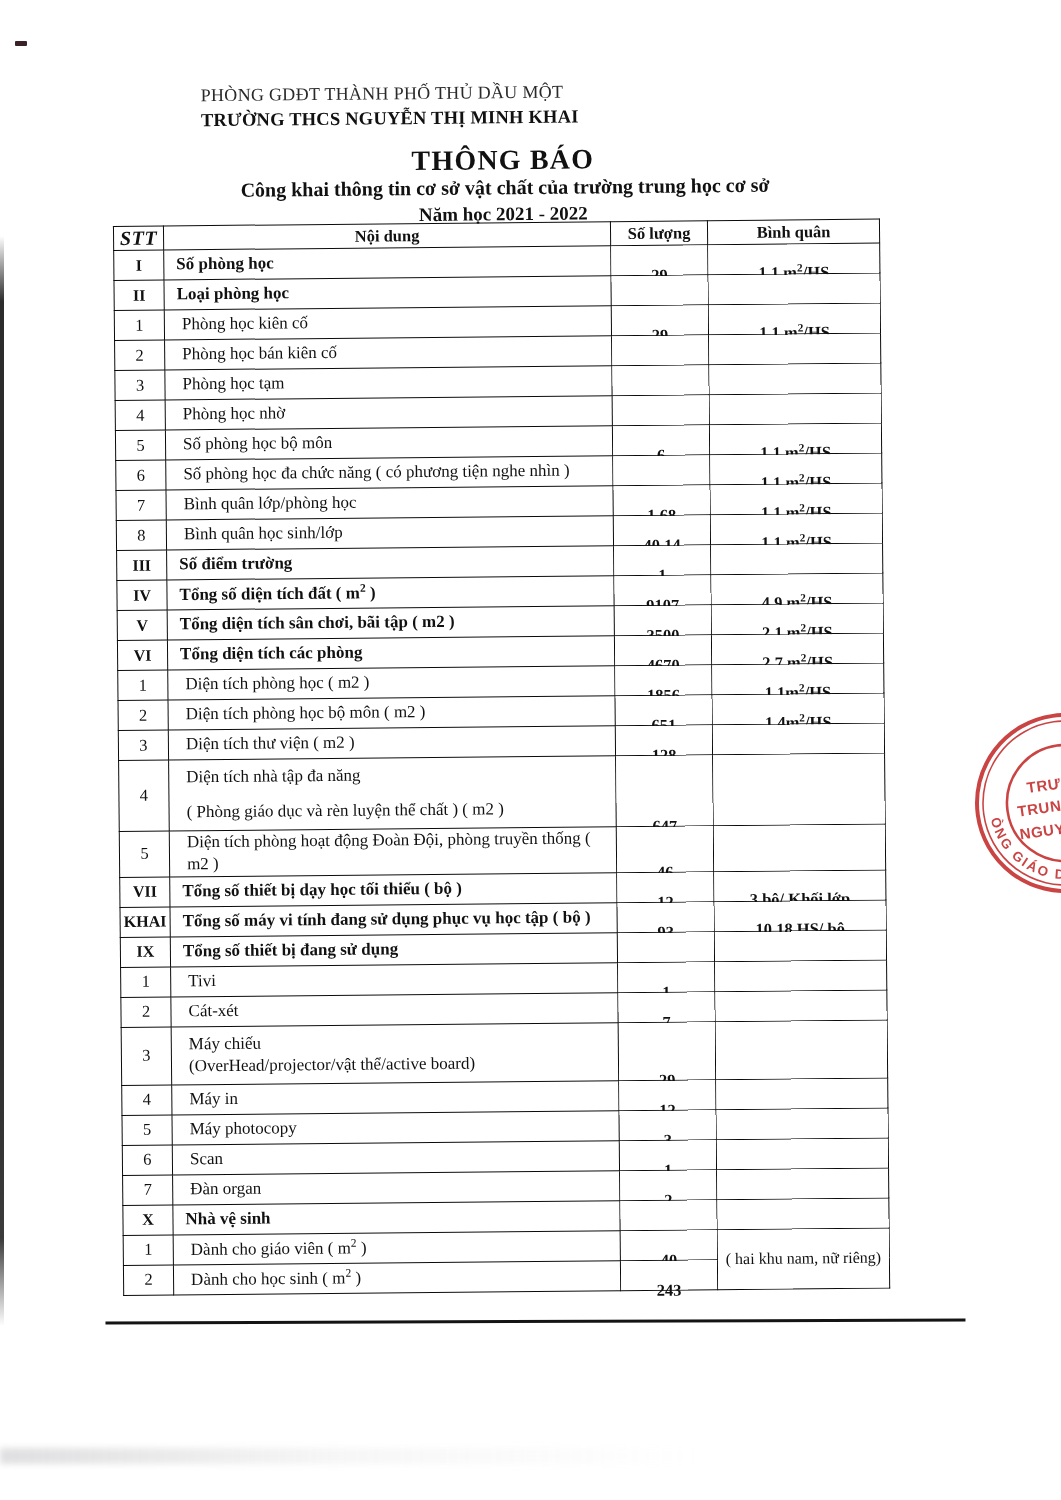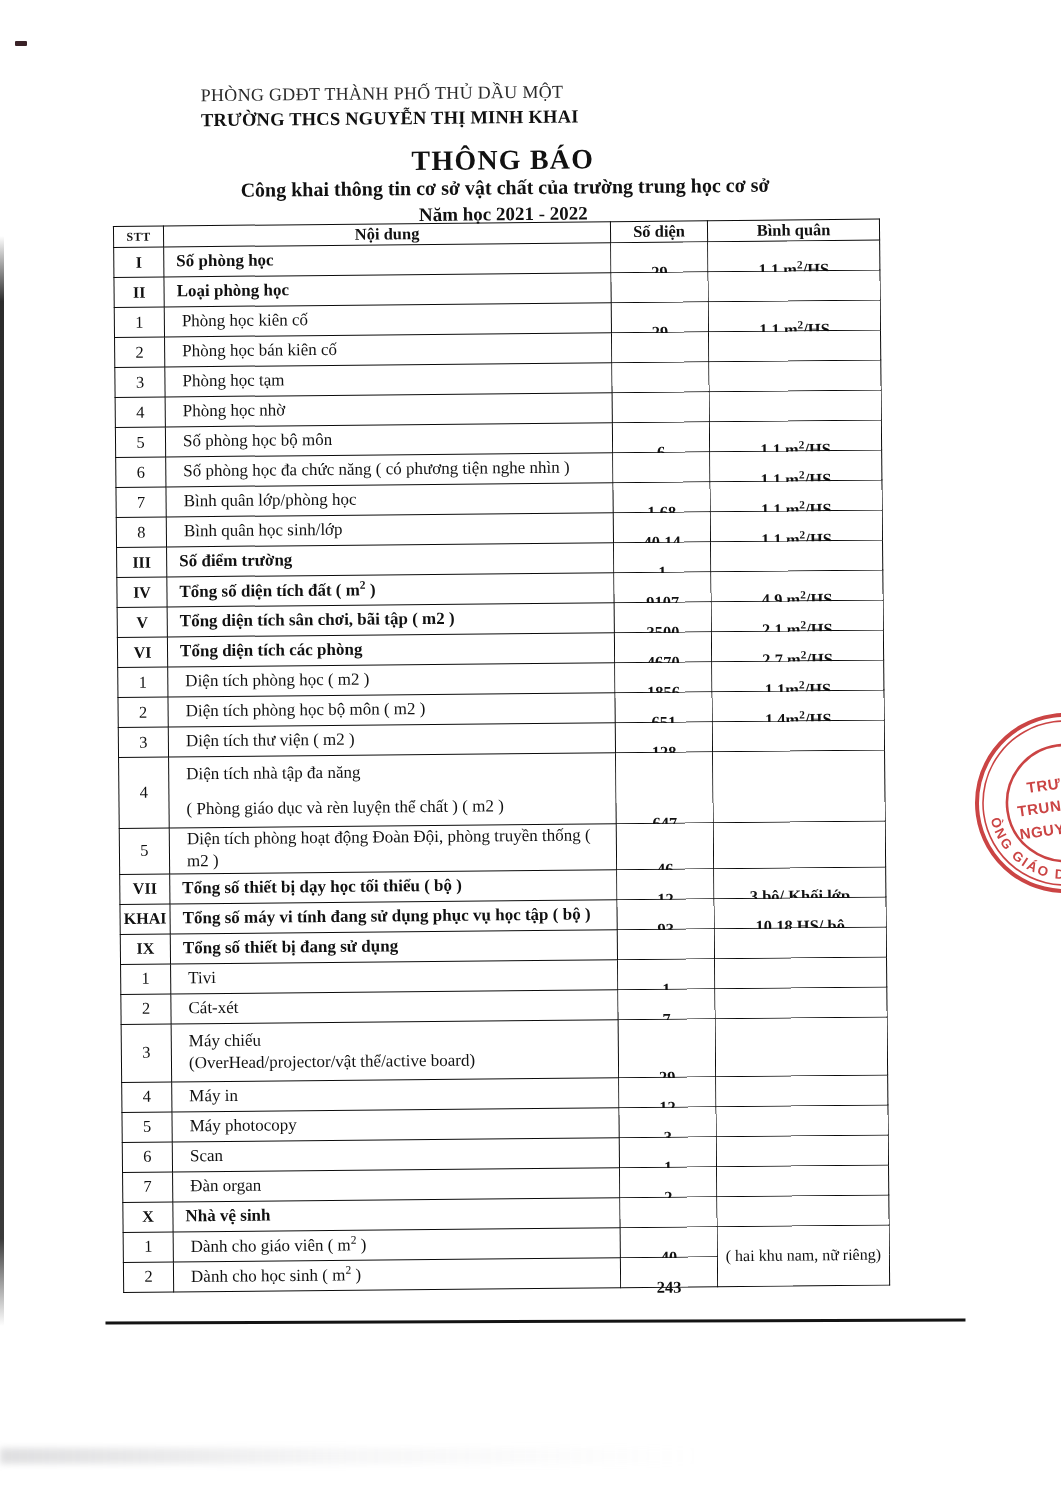--- a/index.html
+++ b/index.html
@@ -113,21 +113,21 @@
   col.c-noi   { width: 447px; }
   col.c-sl    { width: 97px; }
   col.c-bq    { width: 172px; }
 
   .th-txt {
     text-align: center;
     font-weight: bold;
     font-size: 16.5px;
     padding: 7px 2px;
   }
-  .th-stt { font-size: 12px; letter-spacing: .5px; }
+  .th-stt { font-size: 20px; letter-spacing: .5px; font-style: italic; }
 
   td.stt {
     text-align: center;
     font-size: 16.5px;
     height: 30px;
   }
   td.stt.roman { font-weight: bold; font-size: 16px; }
   td.stt.arab  { font-weight: normal; font-size: 16.5px; }
 
   td.noi {
@@ -210,21 +210,21 @@
       <colgroup>
         <col class="c-stt">
           <col class="c-noi">
           <col class="c-sl">
           <col class="c-bq">
       </colgroup>
       <thead>
         <tr>
           <th class="th-txt th-stt">STT</th>
           <th class="th-txt">Nội dung</th>
-          <th class="th-txt">Số diện</th>
+          <th class="th-txt">Số lượng</th>
           <th class="th-txt">Bình quân</th>
         </tr>
       </thead>
       <tbody id="tbody">
           <tr>
             <td class="stt roman">I</td>
             <td class="noi major">Số phòng học</td>
             <td class="num">
               <span class="v">29</span>
             </td>

